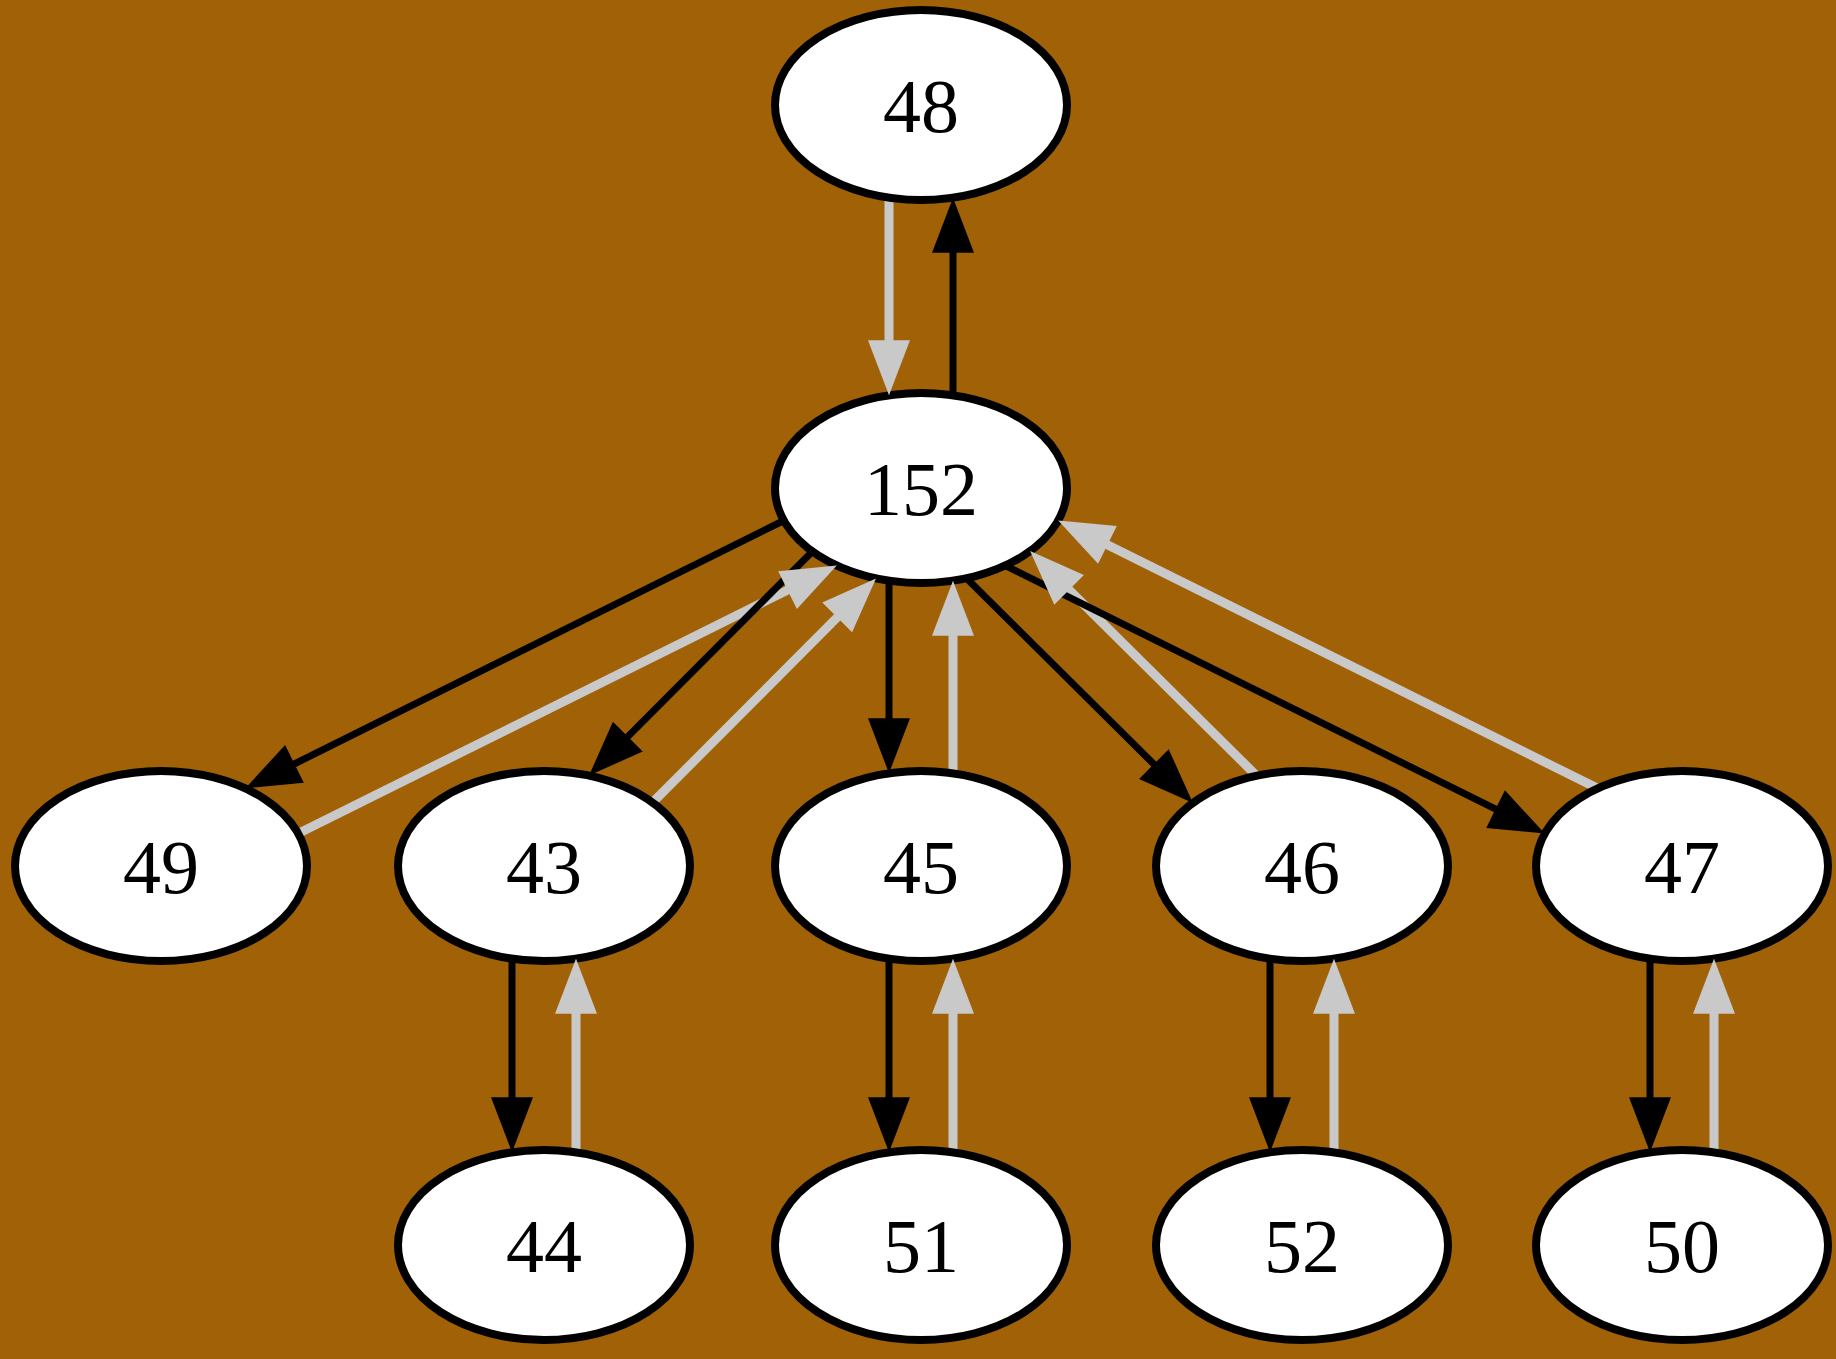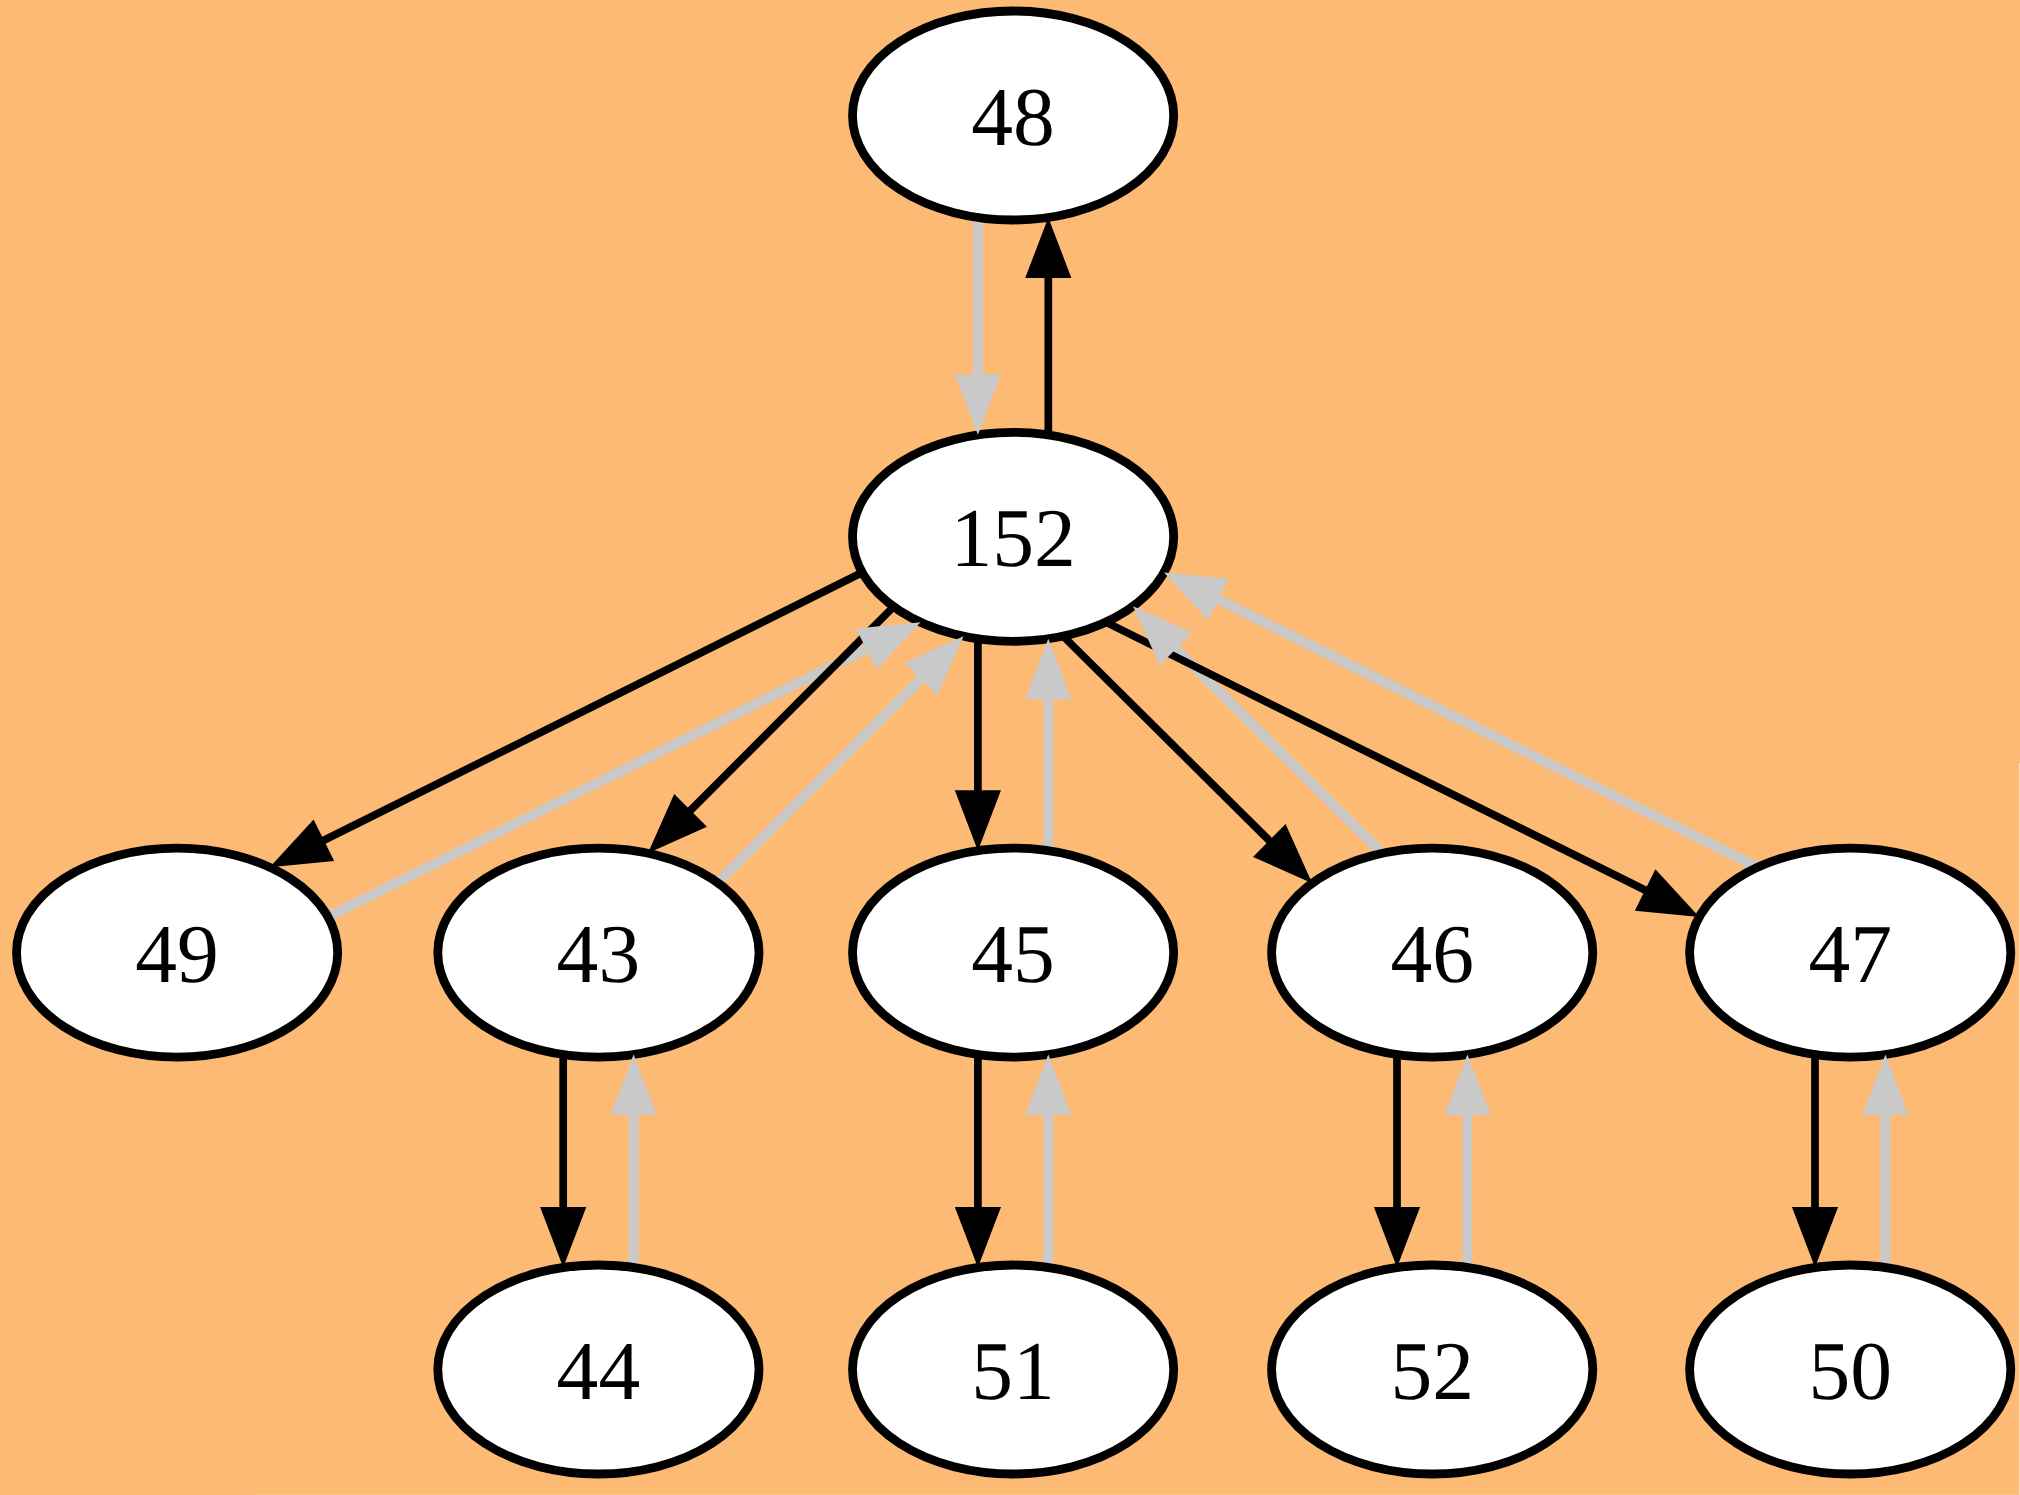--- a/index.html
+++ b/index.html
@@ -4,21 +4,21 @@
 <style>
   html, body {
     margin: 0;
     padding: 0;
     background: #ffffff;
   }
   .graph-canvas {
     width: 1836px;
     height: 1359px;
     position: relative;
-    background: #fdba74;
+    background: #a16207;
     overflow: hidden;
   }
   svg { display: block; }
   .node-label {
     font-family: "Liberation Serif", "DejaVu Serif", serif;
     user-select: none;
   }
 </style>
 </head>
 <body>

